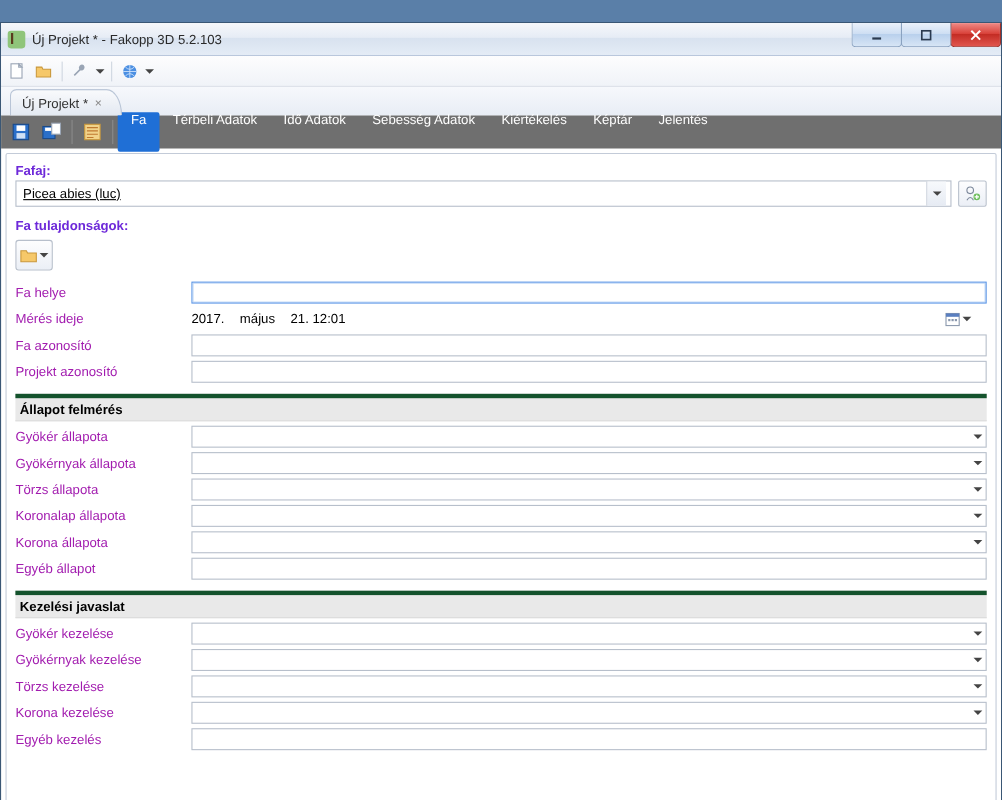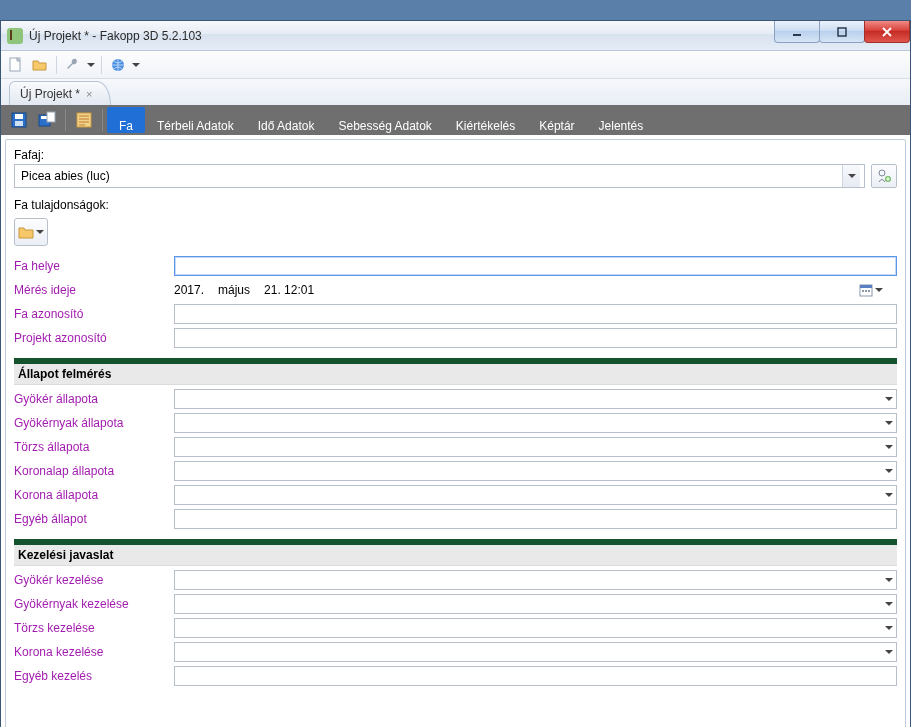--- a/index.html
+++ b/index.html
@@ -112,22 +112,22 @@
     color:#fff;
     font-size:12px;
     padding:0 4px;
   }
   .ribbon .rib-ico {
     width:28px; height:28px; display:flex; align-items:center; justify-content:center;
   }
   .ribbon .rib-sep { width:1px; height:22px; background:#8a8a8a; margin:0 4px; }
   .ribbon .rib-tab {
     padding: 0 12px;
-    height:26px;
-    display:flex; align-items:flex-end;
+    height:36px;
+    display:flex; align-items:flex-start;
     cursor:default;
   }
   .ribbon .rib-tab.active {
     background:#1f6fd6;
     border-radius:2px;
   }
 
   
   .content-frame {
     flex:1;
@@ -135,32 +135,33 @@
     border:1px solid #c3cbd8;
     border-radius:2px;
     overflow-y:auto;
     background:#fff;
   }
   .form-area {
     padding: 4px 8px 10px 8px;
   }
   .field-label-solo {
     margin: 4px 0 2px 0;
-    color:#000000;
+    color:#6d28d9;
+    font-weight:bold;
   }
   .combo-row { display:flex; gap:6px; align-items:center; }
   .combo {
     flex:1;
     height:24px;
     border:1px solid #b7bfcb;
     background:#fff;
     display:flex; align-items:center;
     padding:0 4px;
   }
-  .combo input { border:none; outline:none; flex:1; font:inherit; background:transparent; }
+  .combo input { border:none; outline:none; flex:1; font:inherit; background:transparent;text-decoration:underline; }
   .combo .dd {
     width:18px; height:100%; display:flex; align-items:center; justify-content:center;
     border-left:1px solid #cfd5df;
     background:linear-gradient(to bottom,#f7f9fc,#e6ebf3);
   }
   .sq-btn {
     width:26px; height:24px;
     border:1px solid #b7bfcb;
     background:linear-gradient(to bottom,#fdfdfe,#ebeff6);
     display:flex; align-items:center; justify-content:center;
@@ -212,21 +213,21 @@
   }
   .gfield .date span { margin-right:14px; }
   .gfield .date .cal {
     margin-left:auto;
     display:flex; align-items:center; gap:2px;
   }
 
   .section-header {
     margin-top:8px;
     background:#e9e9e9;
-    border-top:6px solid #14532d;
+    border-top:4px solid #14532d;
     border-bottom:1px solid #dcdcdc;
     font-weight:bold;
     padding:3px 4px;
   }
 
   .dd-cell {
     position:relative;
     width:100%;
     height:20px;
     border:1px solid #b7bfcb;

